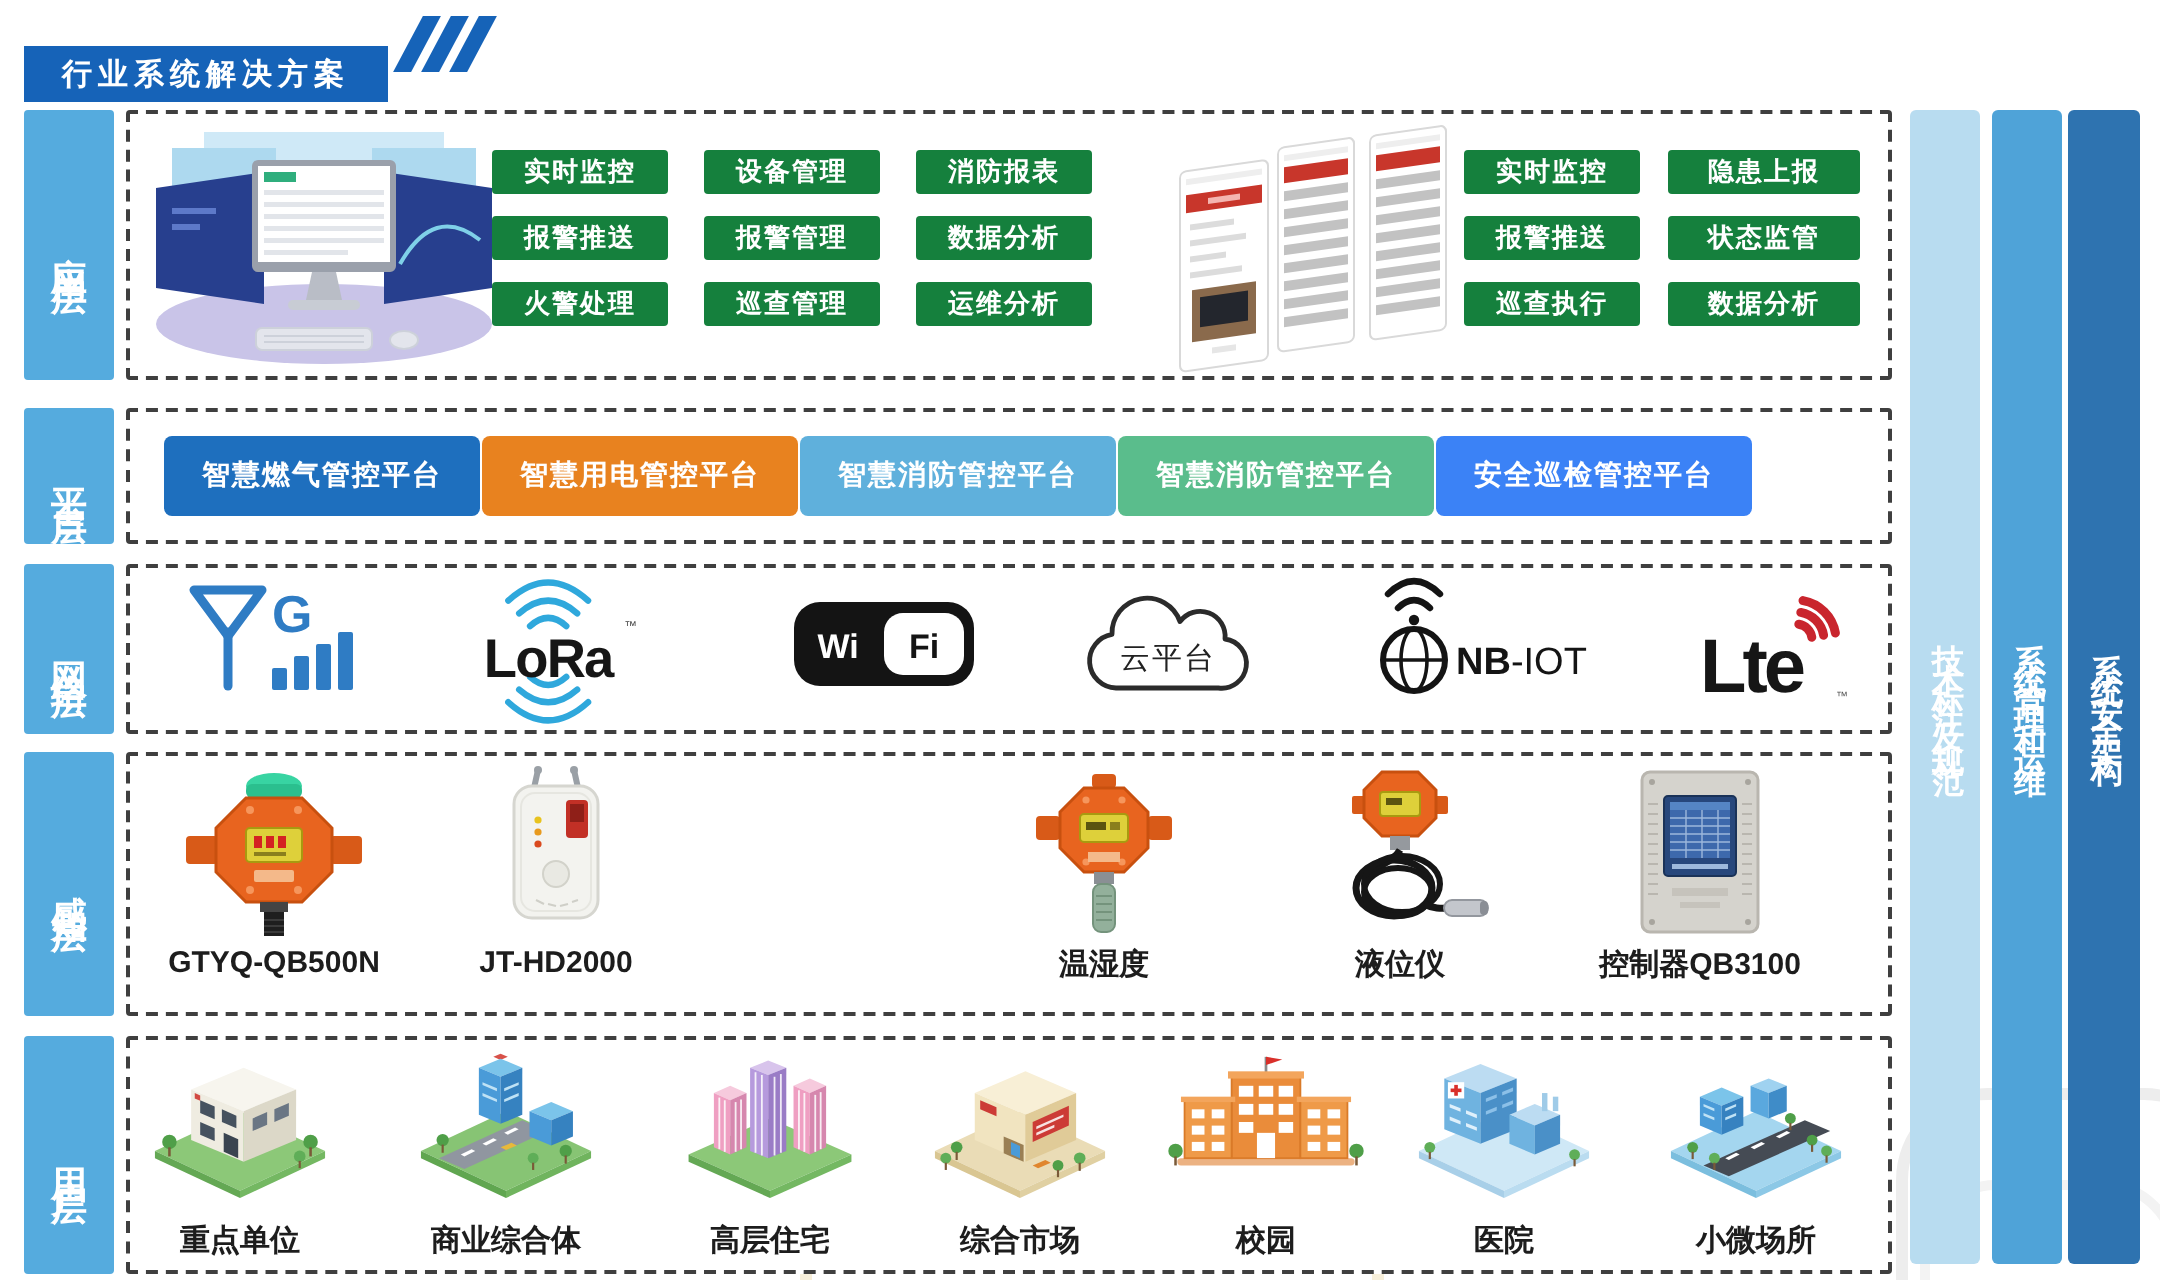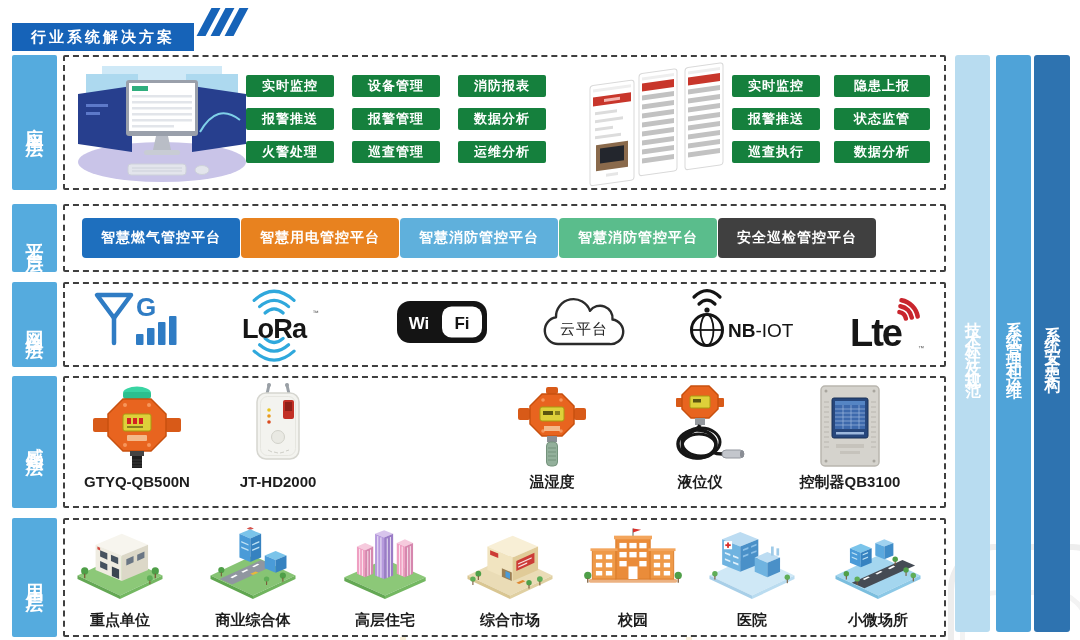--- a/index.html
+++ b/index.html
@@ -184,21 +184,21 @@
     <div class="chip">状态监管</div>
     <div class="chip">巡查执行</div>
     <div class="chip">数据分析</div>
   </div>
 
   <div class="platform-row">
     <div class="pbtn" style="background-color: rgb(30, 111, 190);">智慧燃气管控平台</div>
     <div class="pbtn" style="background-color: rgb(232, 130, 31);">智慧用电管控平台</div>
     <div class="pbtn" style="background-color: rgb(95, 176, 220);">智慧消防管控平台</div>
     <div class="pbtn" style="background-color: rgb(90, 189, 140);">智慧消防管控平台</div>
-    <div class="pbtn" style="background-color: #404040;">安全巡检管控平台</div>
+    <div class="pbtn" style="background-color: #3b82f6;">安全巡检管控平台</div>
   </div>
 
   <svg class="net-item" style="left:92px;top:288px;" width="92" height="70" viewBox="0 0 92 70">
     <g stroke="#2f7cc4" fill="none" stroke-width="4.5" stroke-linecap="round" stroke-linejoin="round">
       <path d="M5,7 H39 L22,30 Z"></path>
         <path d="M22,28 V55"></path>
     </g>
     <text x="44" y="28" font-size="26" font-weight="bold" fill="#2f7cc4">G</text>
     <g fill="#2f7cc4">
       <rect x="44" y="46" width="7.5" height="11" rx="1"></rect>

